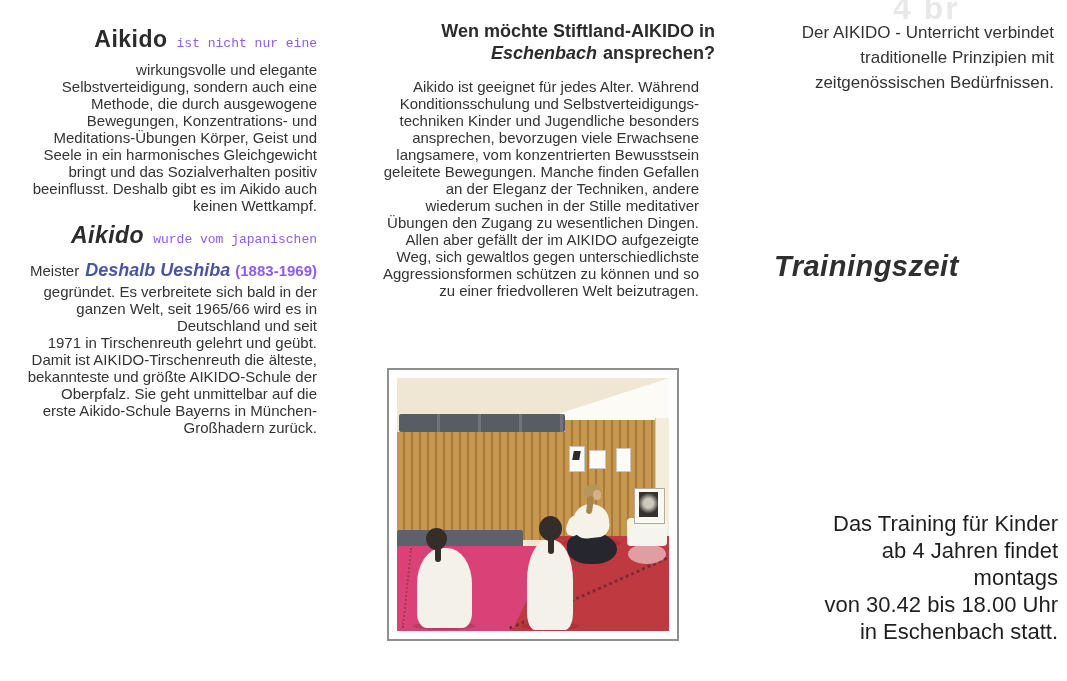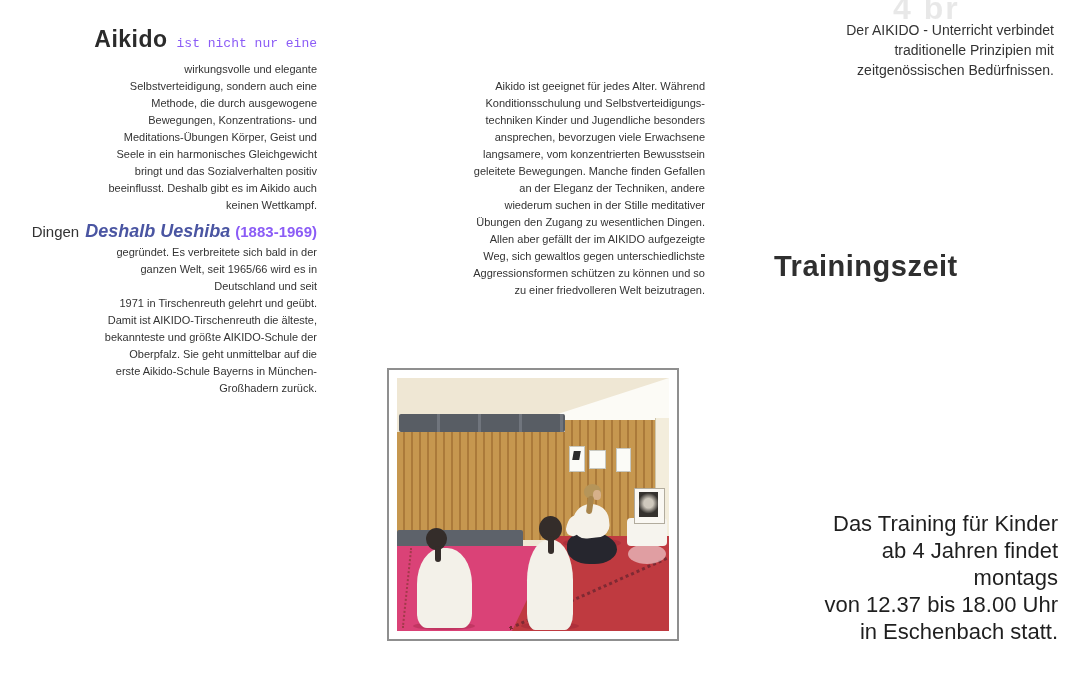--- a/index.html
+++ b/index.html
@@ -2,33 +2,33 @@
 <html><head>
 <meta charset="utf-8">
 <style>
   html,body{margin:0;padding:0;background:#ffffff;}
   .page{
     position:relative;width:1067px;height:681px;background:#ffffff;overflow:hidden;
     font-family:"Liberation Sans","DejaVu Sans",sans-serif;color:#333;text-align:right;
   }
   .block{position:absolute;}
   .pre{white-space:pre-line;}
-  .body{font-size:11px;line-height:17px;color:#333;margin-left:6px;}
+  .body{font-size:15px;line-height:17px;color:#333;}
   .line1{line-height:34px;white-space:nowrap;}
   .bigword{font-size:23px;font-weight:bold;color:#2b2b2b;letter-spacing:.5px;}
   .bigword.it{font-style:italic;}
   .lead{font-size:13px;color:#8b5cf6;margin-left:9px;font-family:Liberation Mono, monospace;}
   .line2{font-size:15px;line-height:20px;margin-top:3px;margin-bottom:2px;white-space:nowrap;}
   .master-name{font-weight:bold;font-style:italic;font-size:18px;color:#4a55a2;margin-left:6px;}
   .master-years{font-weight:bold;font-size:15px;color:#8b5cf6;margin-left:5px;}
   .mid-heading{font-size:18px;line-height:22px;font-weight:bold;color:#2b2b2b;}
   .mid-heading .it{font-style:italic;}
   .mid-heading .rest{margin-left:6px;}
-  .right-para{font-size:14px;line-height:20px;color:#333;}
-  .train-heading{font-size:29px;font-weight:bold;color:#2f2f2f;letter-spacing:.5px;}
+  .right-para{font-size:17px;line-height:25px;color:#333;}
+  .train-heading{font-size:29px;font-weight:bold;font-style:italic;color:#2f2f2f;letter-spacing:.5px;}
   .schedule{font-size:22px;line-height:27px;color:#1f1f1f;}
   .ghost{position:absolute;left:893px;top:-10px;font-size:32px;font-weight:bold;color:#d7d7d7;opacity:.55;letter-spacing:2px;}
 
   
   #photo{position:absolute;left:387px;top:368px;width:272px;height:253px;padding:8px;
          border:2px solid #8f8f8f;background:#fff;}
   .scene{position:relative;width:272px;height:253px;overflow:hidden;background:#efe7d4;}
   .scene div{position:absolute;}
   .ph-ceiling{left:130px;top:0;width:142px;height:46px;background:#fcfbf6;
               clip-path:polygon(0 100%,100% 0,100% 100%);}
@@ -87,32 +87,37 @@
 Methode, die durch ausgewogene
 Bewegungen, Konzentrations- und
 Meditations-Übungen Körper, Geist und
 Seele in ein harmonisches  Gleichgewicht
 bringt und das Sozialverhalten positiv
 beeinflusst. Deshalb gibt es im Aikido auch
 keinen Wettkampf.</div>
   </section>
 
   <section class="block" style="left:15px;top:218px;width:302px">
-    <div class="line2"><span>Dingen</span><span class="master-name">Deshalb Ueshiba</span><span class="master-years">(1883-1969)</span></div>
+    <div class="line1"><span class="bigword it">Aikido</span><span class="lead">wurde vom japanischen</span></div>
+    <div class="line2"><span>Meister</span><span class="master-name">Deshalb Ueshiba</span><span class="master-years">(1883-1969)</span></div>
     <div class="body pre">gegründet. Es verbreitete sich bald in der
 ganzen Welt, seit 1965/66 wird es in
 Deutschland und seit
 1971 in Tirschenreuth gelehrt und geübt.
 Damit ist AIKIDO-Tirschenreuth die älteste,
 bekannteste und größte AIKIDO-Schule der
 Oberpfalz. Sie geht unmittelbar auf die
 erste Aikido-Schule Bayerns in München-
 Großhadern zurück.</div>
   </section>
 
+  <section class="block mid-heading" style="left:385px;top:20px;width:330px">
+    <div>Wen möchte Stiftland-AIKIDO in</div>
+    <div><span class="it">Eschenbach</span><span class="rest">ansprechen?</span></div>
+  </section>
 
   <div class="block body pre" style="left:367px;top:78px;width:332px">Aikido ist geeignet für jedes Alter. Während
 Konditionsschulung und Selbstverteidigungs-
 techniken Kinder und Jugendliche besonders
 ansprechen, bevorzugen viele Erwachsene
 langsamere, vom konzentrierten Bewusstsein
 geleitete Bewegungen. Manche finden Gefallen
 an der Eleganz der Techniken, andere
 wiederum suchen in der Stille meditativer
 Übungen den Zugang zu wesentlichen Dingen.
@@ -159,16 +164,16 @@
     </div>
   </div>
 
   <div class="block right-para pre" style="left:774px;top:20px;width:280px">Der AIKIDO - Unterricht verbindet
 traditionelle Prinzipien mit
 zeitgenössischen Bedürfnissen.</div>
   <h2 class="block train-heading" style="left:774px;top:250px;margin:0">Trainingszeit</h2>
   <div class="block schedule pre" style="left:788px;top:510px;width:270px">Das Training für Kinder
 ab 4 Jahren findet
 montags
-von 12.37 bis 18.00 Uhr
+von 30.42 bis 18.00 Uhr
 in Eschenbach statt.</div>
 
 </div>
 
 </body></html>

